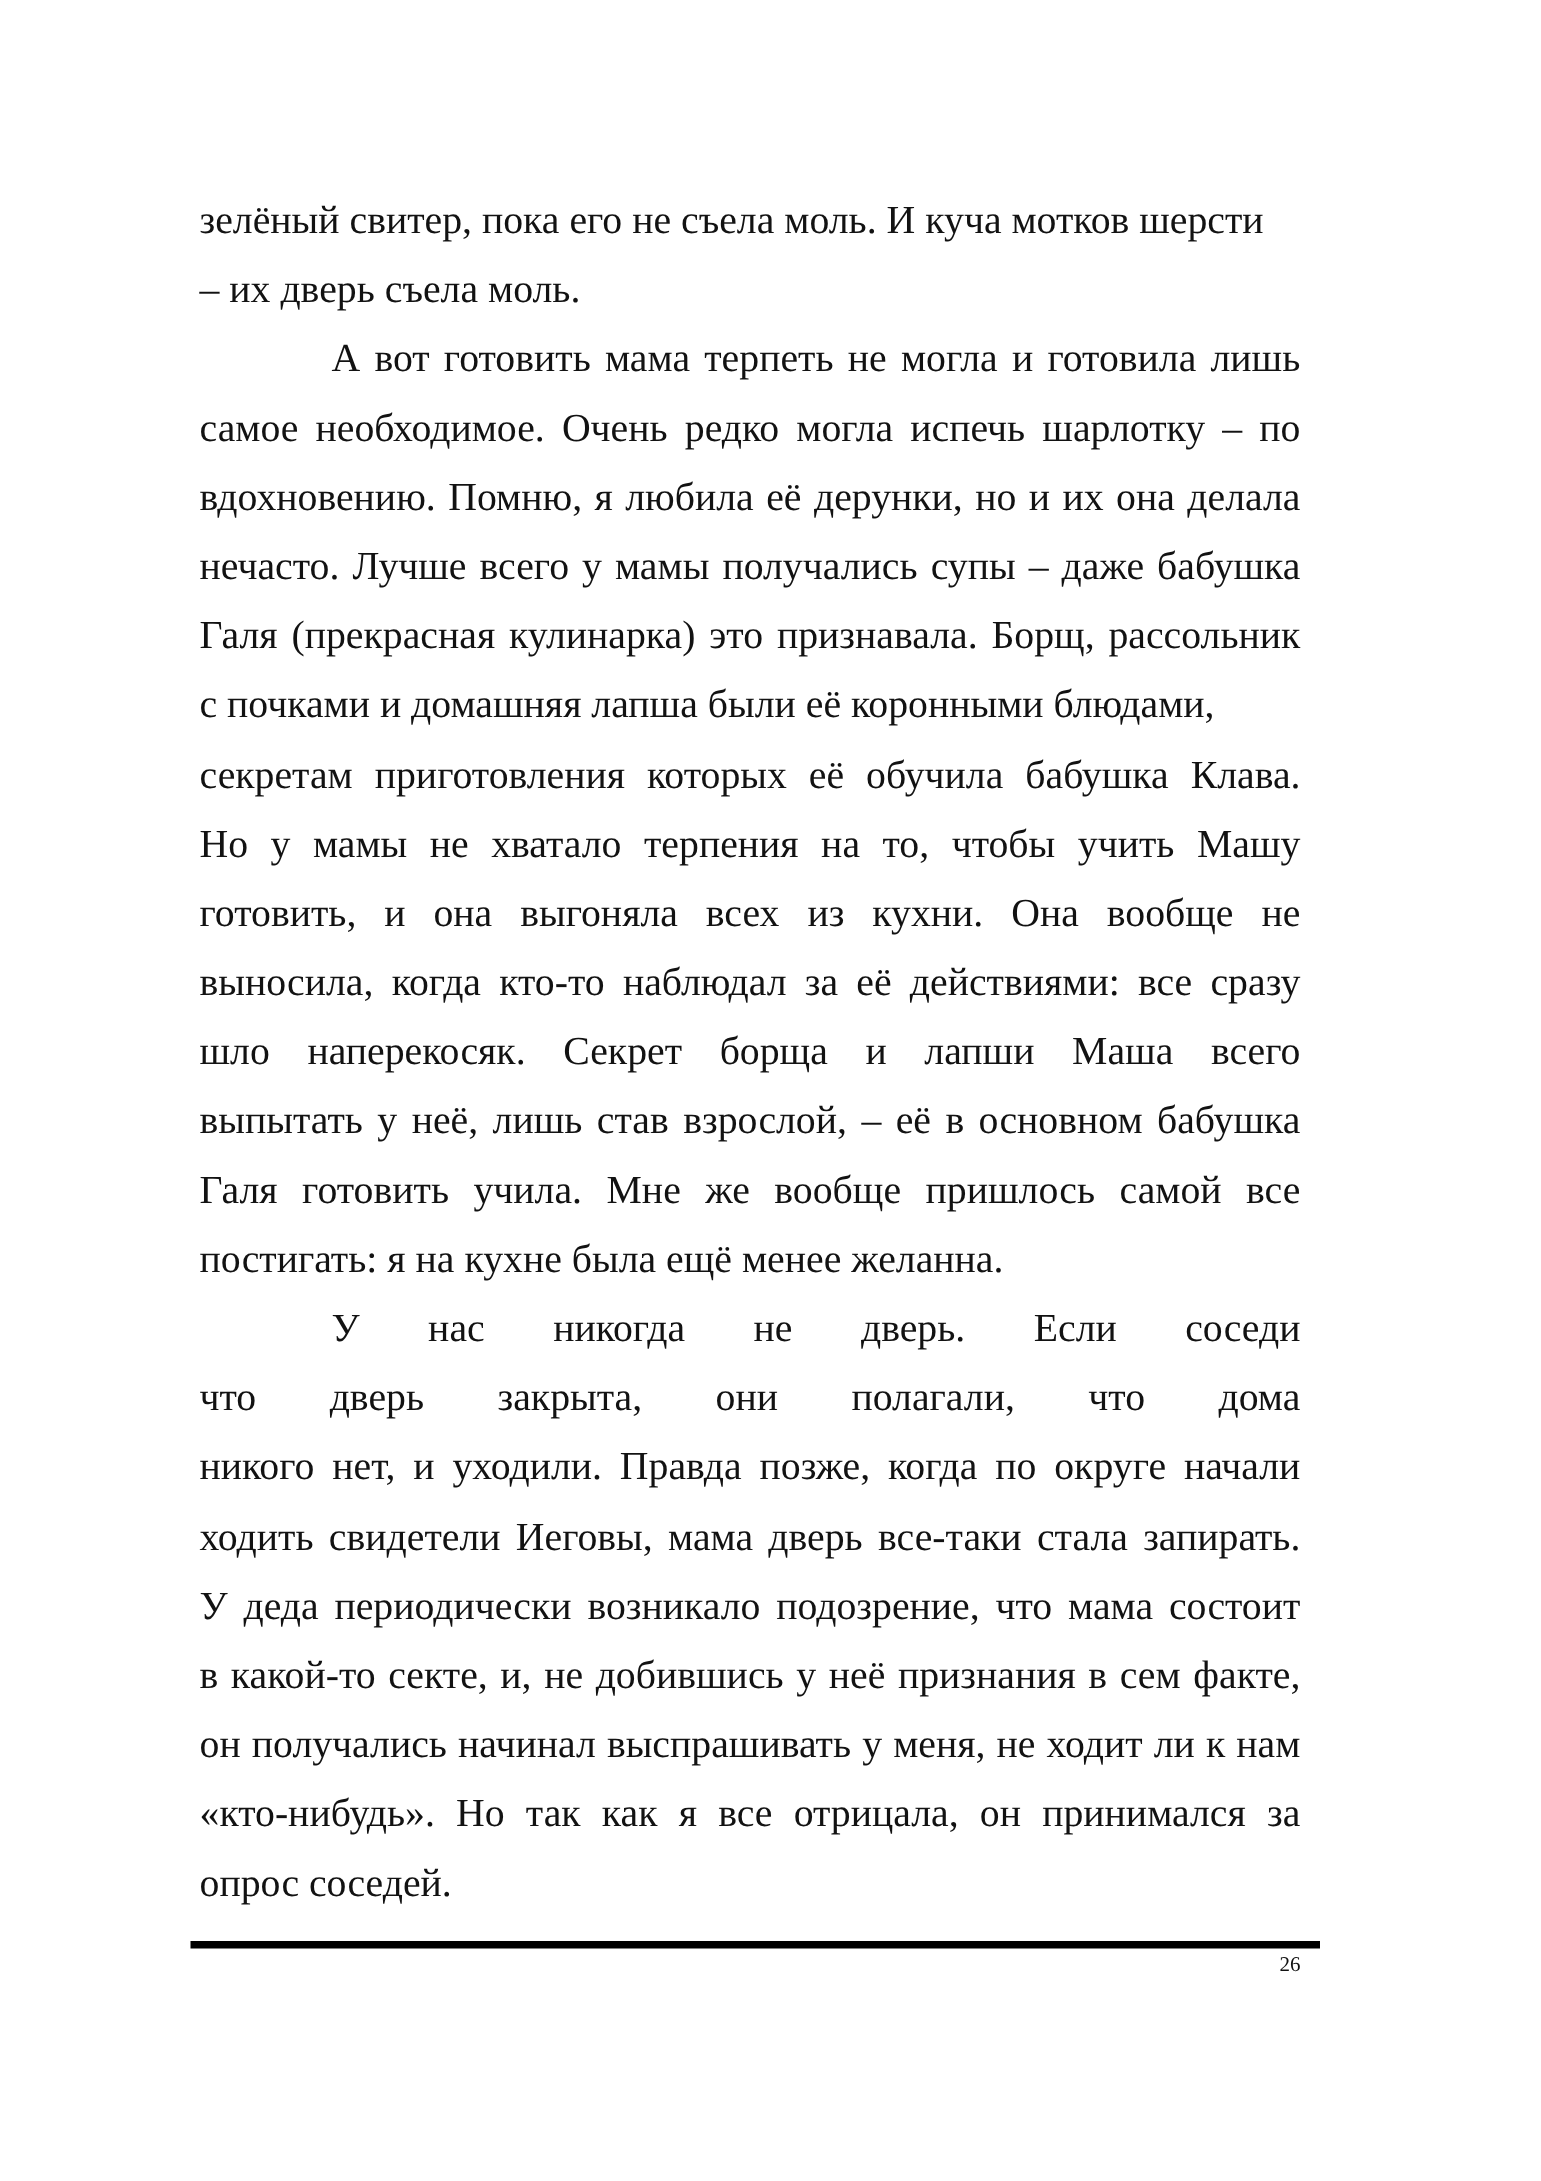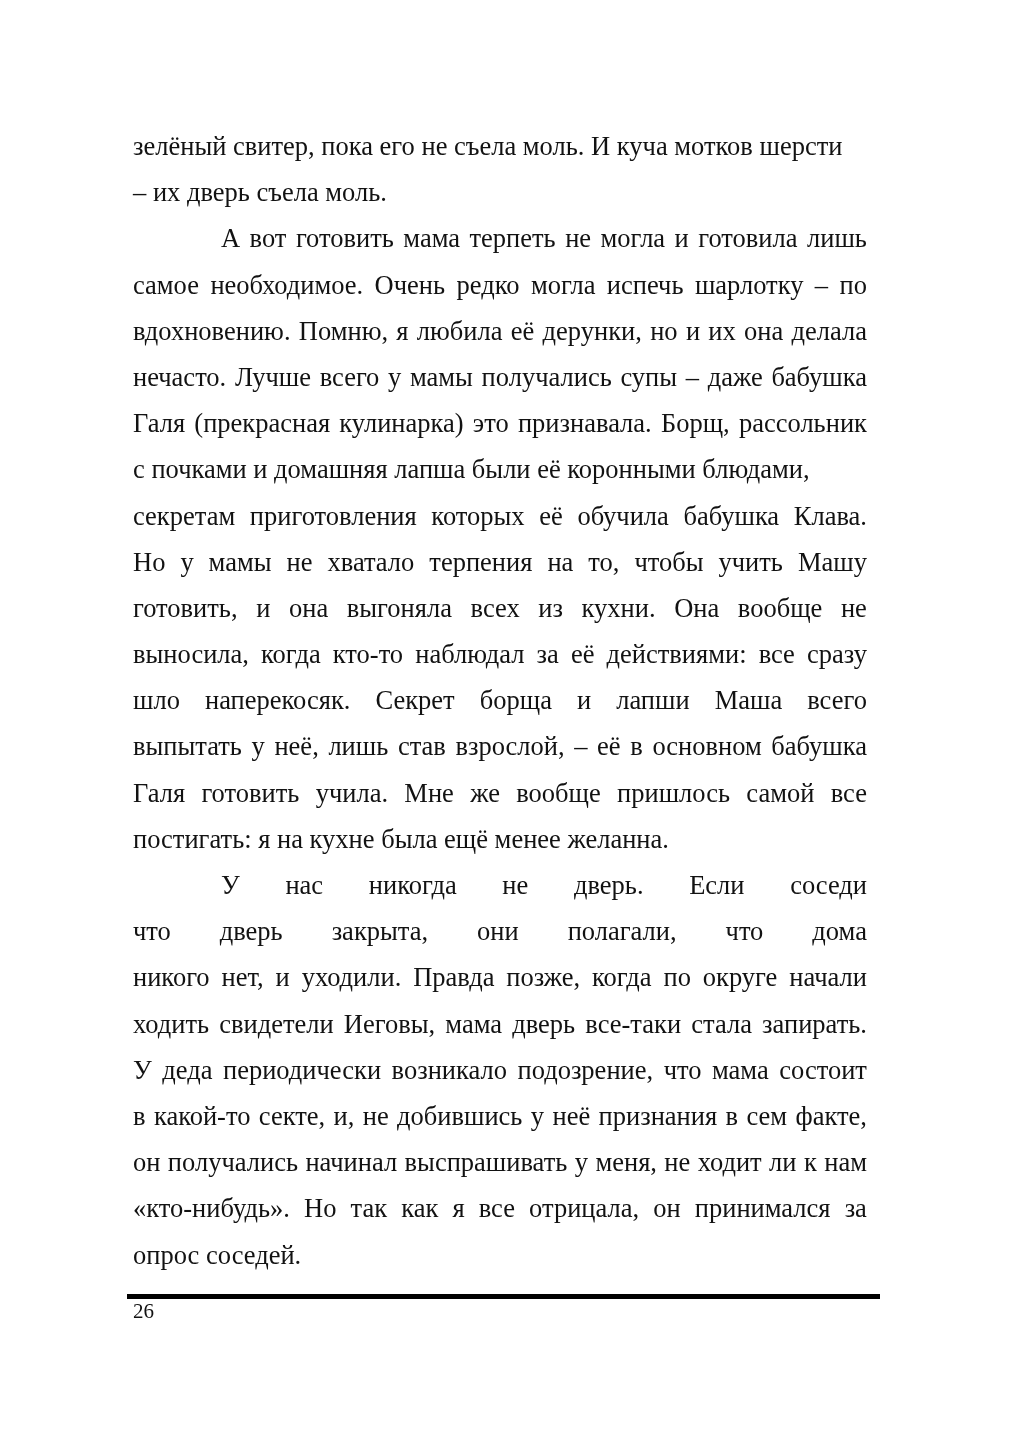--- a/index.html
+++ b/index.html
@@ -40,22 +40,22 @@
     top: 1294px;
     width: 753px;
     height: 5px;
     background: #000000;
   }
   .page-number {
     position: absolute;
     left: 133px;
     top: 1299px;
     width: 734px;
-    text-align: left;
-    font-size: 21px;
+    text-align: right;
+    font-size: 14px;
     line-height: 24px;
   }
 </style>
 </head>
 <body style="background: rgb(255, 255, 255); color: rgb(18, 18, 18);">
 
 <div class="page-text">
     <div class="line">зелёный свитер, пока его не съела моль. И куча мотков шерсти</div>
     <div class="line">– их дверь съела моль.</div>
     <div class="line j ind">

